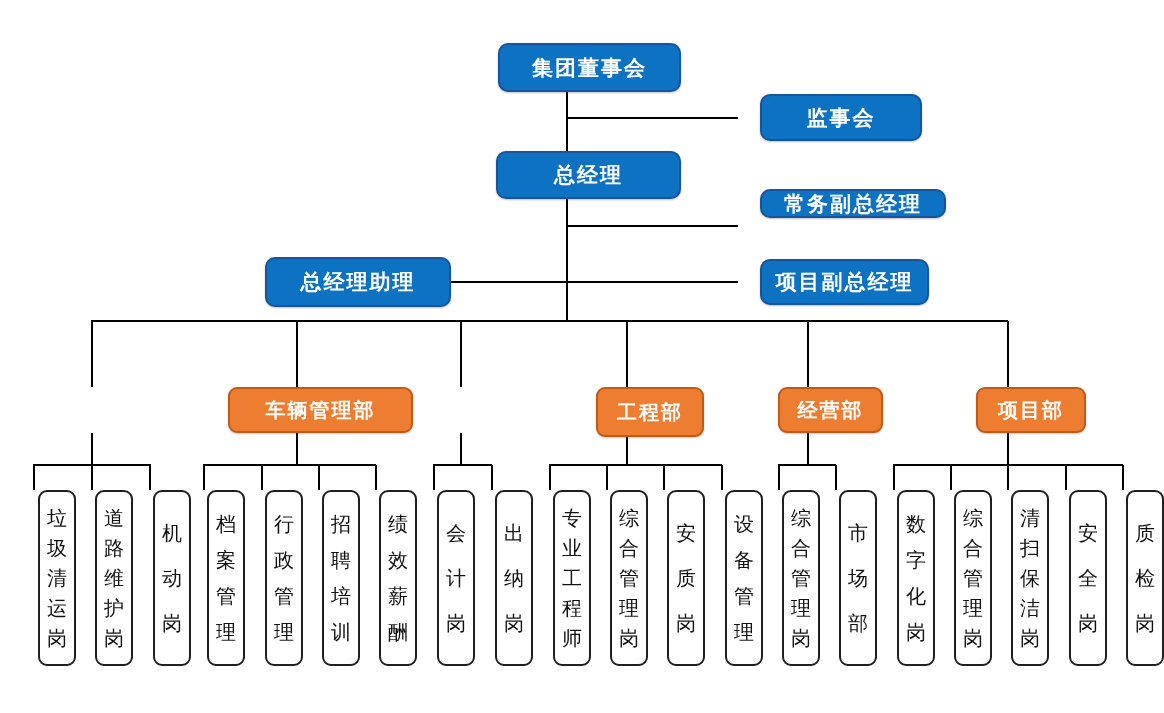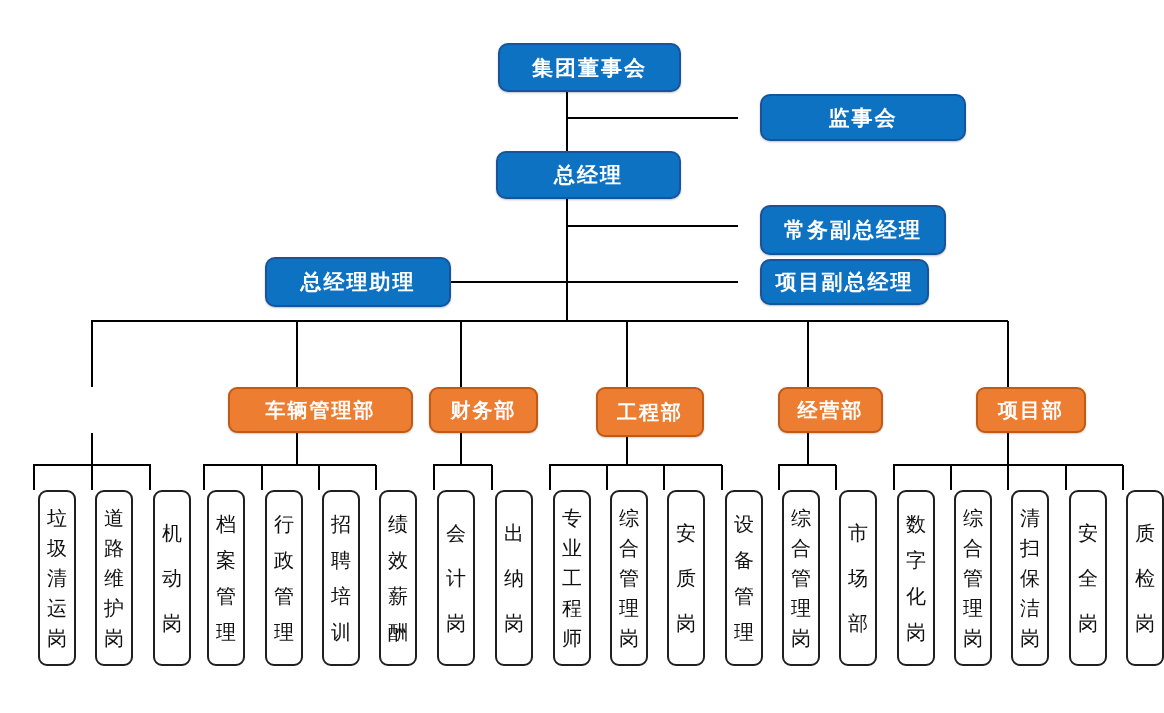--- a/index.html
+++ b/index.html
@@ -85,41 +85,38 @@
       <div class="hl" style="left: 203px; top: 464px; width: 173px;"></div>
       <div class="hl" style="left: 433px; top: 464px; width: 59px;"></div>
       <div class="hl" style="left: 549px; top: 464px; width: 173px;"></div>
       <div class="hl" style="left: 778px; top: 464px; width: 58px;"></div>
       <div class="hl" style="left: 893px; top: 464px; width: 230px;"></div>
     </div>
 
   <div class="node exec" style="left:475px;top:43px;width:183px;height:49px">
     <span>集团董事会</span>
   </div>
-  <div class="node exec" style="left:737px;top:94px;width:206px;height:47px">
+  <div class="node exec" style="left:737px;top:94px;width:162px;height:47px">
     <span>监事会</span>
   </div>
   <div class="node exec" style="left:473px;top:151px;width:185px;height:48px">
     <span>总经理</span>
   </div>
-  <div class="node exec" style="left:737px;top:205px;width:186px;height:50px">
+  <div class="node exec" style="left:737px;top:189px;width:186px;height:29px">
     <span>常务副总经理</span>
   </div>
   <div class="node exec" style="left:242px;top:257px;width:186px;height:50px">
     <span>总经理助理</span>
   </div>
   <div class="node exec" style="left:737px;top:259px;width:169px;height:46px">
     <span>项目副总经理</span>
   </div>
 
   <div class="node dept" style="left:205px;top:387px;width:185px;height:46px">
     <span>车辆管理部</span>
-  </div>
-  <div class="node dept" style="left:406px;top:387px;width:109px;height:46px">
-    <span>财务部</span>
   </div>
   <div class="node dept" style="left:573px;top:387px;width:108px;height:50px">
     <span>工程部</span>
   </div>
   <div class="node dept" style="left:755px;top:387px;width:105px;height:46px">
     <span>经营部</span>
   </div>
   <div class="node dept" style="left:953px;top:387px;width:110px;height:46px">
     <span>项目部</span>
   </div>

